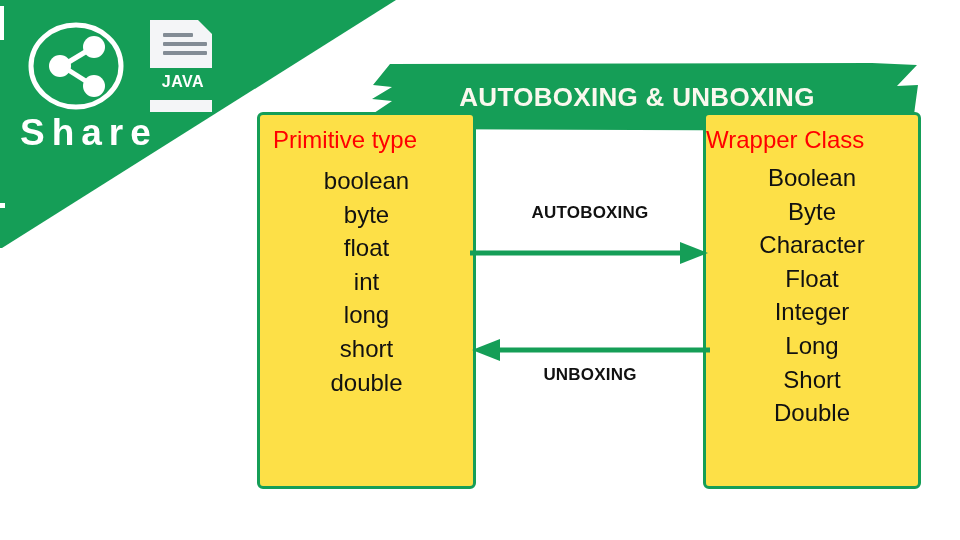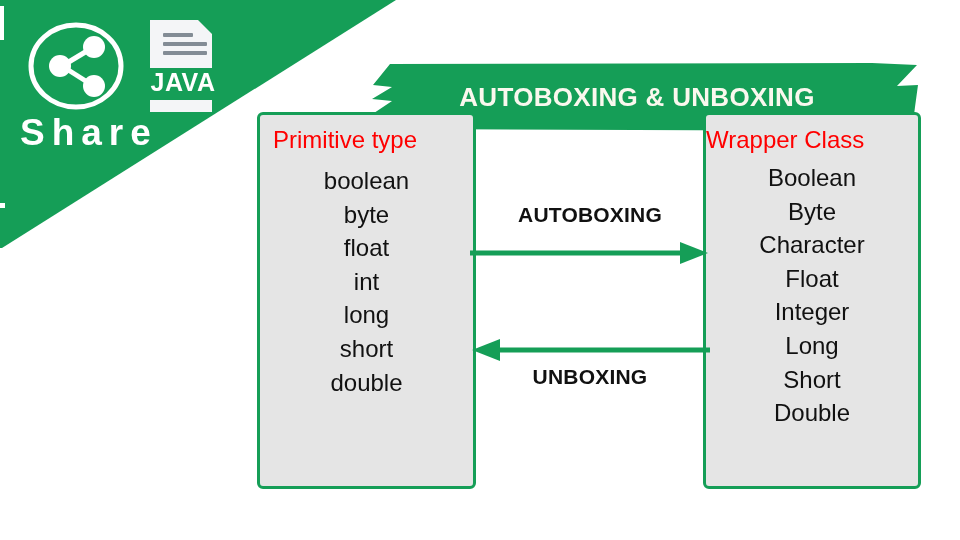--- a/index.html
+++ b/index.html
@@ -36,21 +36,21 @@
     position:absolute; left:4px; top:0; width:62px; height:48px;
     background:#F4F5F7;
     clip-path: polygon(0 0, 48px 0, 62px 14px, 62px 48px, 0 48px);
   }
   .java-line { position:absolute; background:#838C95; border-radius:1px; }
   .java-l1 { left:13px; top:13px;  width:30px; height:4px; }
   .java-l2 { left:13px; top:22px;  width:44px; height:4px; }
   .java-l3 { left:13px; top:31px;  width:44px; height:4px; }
   .java-label {
     position:absolute; left:0; top:48px; width:74px; height:28px;
-    color:#ffffff; font-size:25px; font-weight:700; letter-spacing:.5px;
+    color:#ffffff; font-size:16px; font-weight:700; letter-spacing:.5px;
     text-align:center; line-height:28px;
   }
   .java-bar {
     position:absolute; left:4px; top:80px; width:62px; height:12px;
     background:#F4F5F7;
   }
 
   
   .share-word {
     position:absolute; left:20px; top:112px; width:180px;
@@ -81,21 +81,21 @@
   .ribbon-title {
     position:absolute; left:0; top:0; width:530px; height:68px;
     display:flex; align-items:center; justify-content:center;
     color:#FAF8EE; font-size:26px; font-weight:700; letter-spacing:.3px;
     white-space:nowrap;
   }
 
   
   .concept-box {
     position:absolute; border:3px solid #159E57; border-radius:6px;
-    background:#e5e5e5;
+    background:#fde047;
   }
   #box-primitive { left:257px; top:112px; width:219px; height:377px; }
   #box-wrapper   { left:703px; top:112px; width:218px; height:377px; }
 
   .box-title {
     color:#FF0000; font-size:24px; font-weight:400;
     white-space:nowrap; line-height:1;
   }
   #box-primitive .box-title { margin:13px 0 0 13px; }
   #box-wrapper   .box-title { margin:13px 0 0 0; }
@@ -109,21 +109,21 @@
   }
   #box-wrapper .type-list { margin-top:9px; }
 
   
   .arrow-wrap { position:absolute; }
   #arrow-autoboxing { left:470px; top:240px; width:240px; height:26px; }
   #arrow-unboxing   { left:470px; top:337px; width:240px; height:26px; }
 
   .arrow-label {
     position:absolute; width:240px; text-align:center;
-    font-size:21px; font-weight:700; color:#111111;
+    font-size:17px; font-weight:700; color:#111111;
     white-space:nowrap; letter-spacing:.2px;
   }
   #label-autoboxing { left:470px; top:203px; }
   #label-unboxing   { left:470px; top:365px; }
 
   
   .footer-url {
     position:absolute; left:0; top:496px; width:940px;
     text-align:right; font-size:27px; color:#111111; white-space:nowrap;
   }

